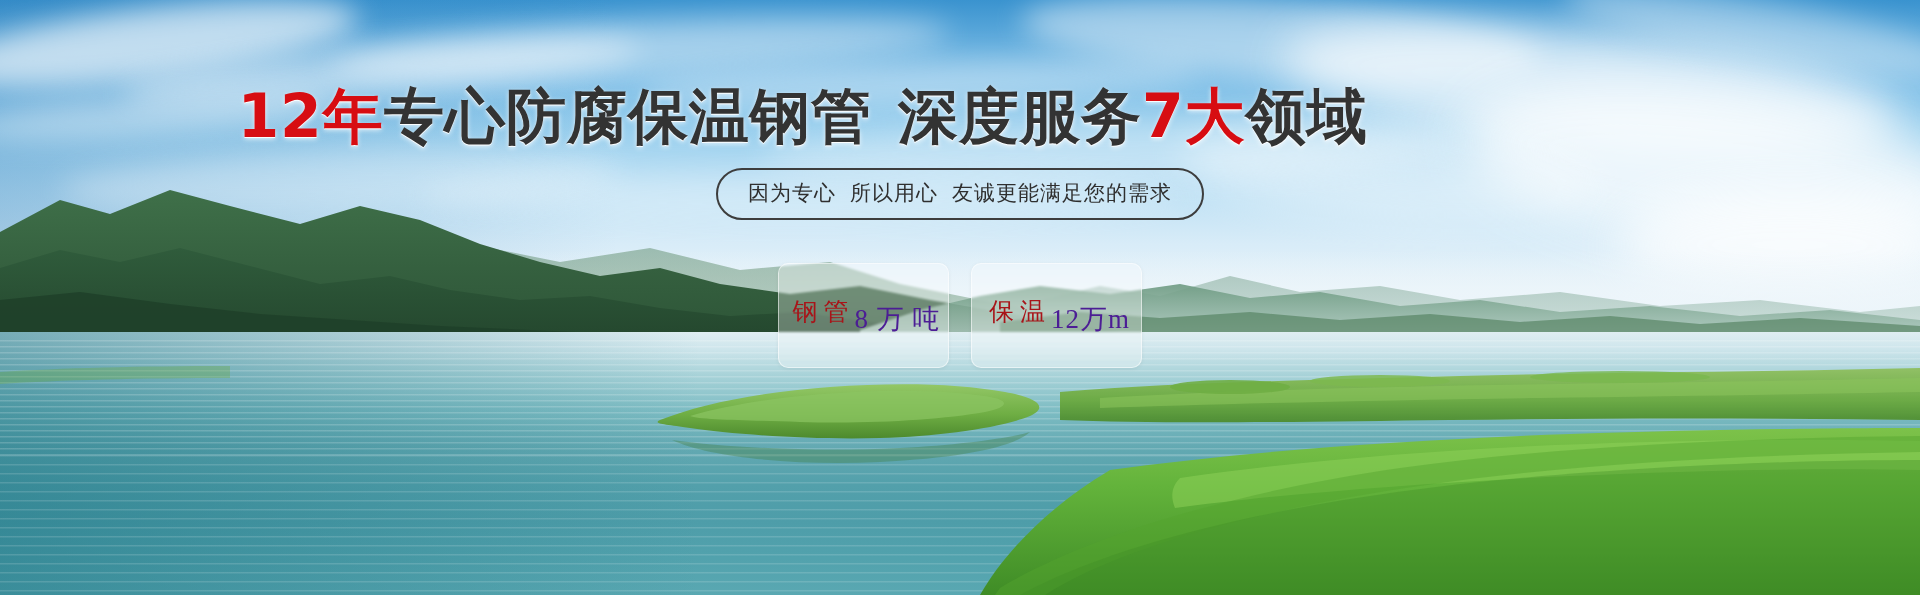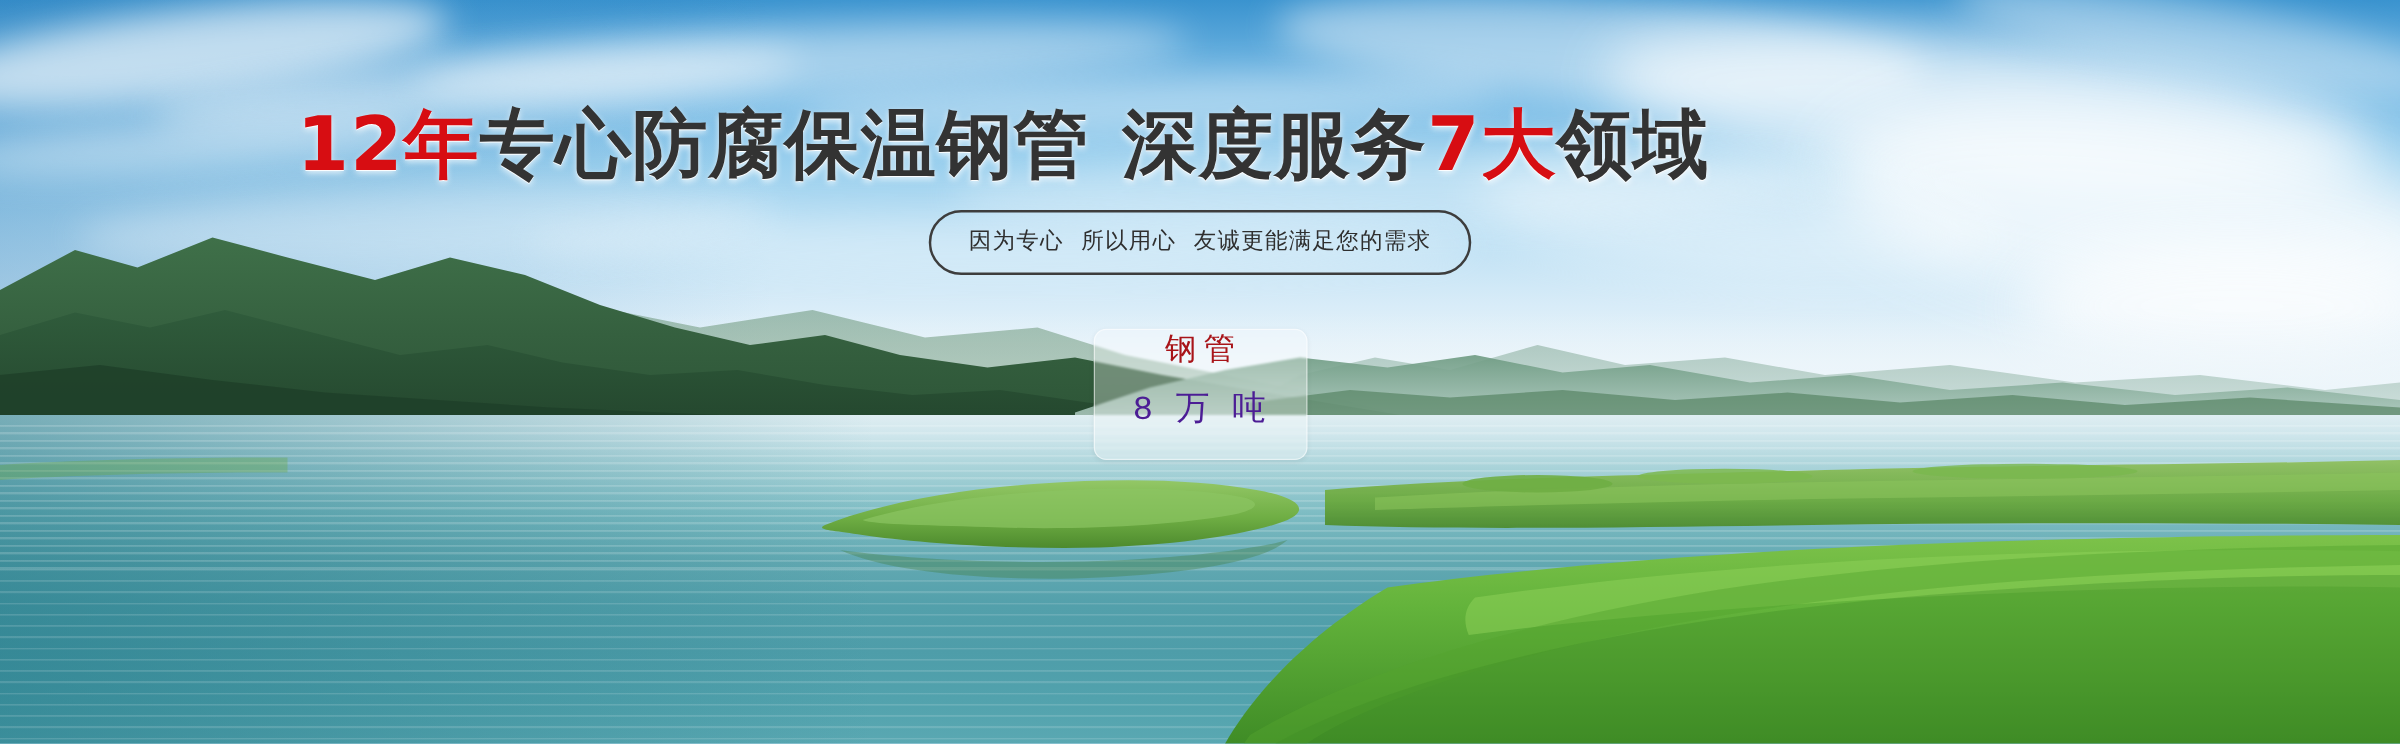--- a/index.html
+++ b/index.html
@@ -120,42 +120,42 @@
 
   .subtitle-wrap {
     position:absolute; top:168px; left:0; width:1920px;
     display:flex; justify-content:center;
   }
   .subtitle {
     border:2px solid #3d3d3d;
     border-radius:30px;
     padding:6px 30px 8px;
     font-family:"DejaVu Sans","Liberation Sans",sans-serif;
-    font-size:18px;
+    font-size:21px;
     color:#2f2f2f;
     letter-spacing:1px;
     white-space:nowrap;
     line-height:34px;
   }
   .subtitle .sp { display:inline-block; width:14px; }
 
   
   .cards {
     position:absolute; top:263px; left:0; width:1920px;
     display:flex; justify-content:center; gap:22px;
   }
   .card {
     width:171px; height:105px;
     border-radius:10px;
     background:rgba(255,255,255,0.30);
     border:1px solid rgba(255,255,255,0.55);
     box-shadow:0 1px 4px rgba(0,0,0,0.06);
-    display:flex; flex-direction:column;
-    align-items:center; 
-    font-family:Liberation Mono, monospace;
+    display:flex; flex-direction:row;
+    align-items:center; justify-content:center;
+    font-family:Liberation Serif, serif;
     backdrop-filter:blur(1px);
   }
   .card-title {
     color:#a81419;
     font-size:25px;
     letter-spacing:6px;
     text-indent:6px;
     line-height:34px;
     margin-bottom:8px;
   }
@@ -294,16 +294,22 @@
   <div class="cards">
 
     <div class="card">
       <div class="card-title">钢管</div>
       <div class="card-value">
         <span>8 万 吨</span><sup></sup>
       </div>
     </div>
 
 
+    <div class="card">
+      <div class="card-title">保温</div>
+      <div class="card-value">
+        <span>12万m</span><sup></sup>
+      </div>
+    </div>
 
   </div>
 
 </div>
 
 </body></html>

